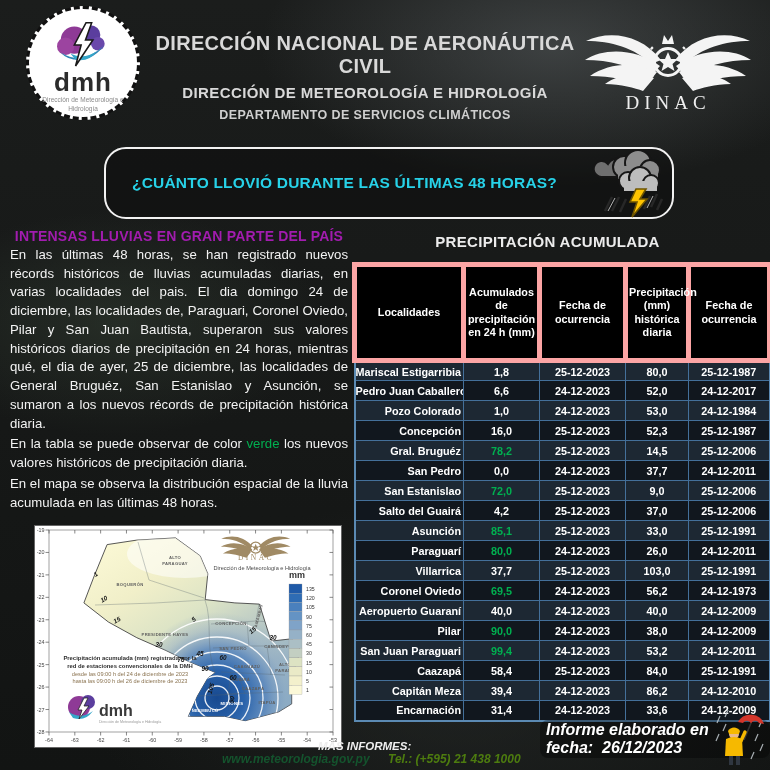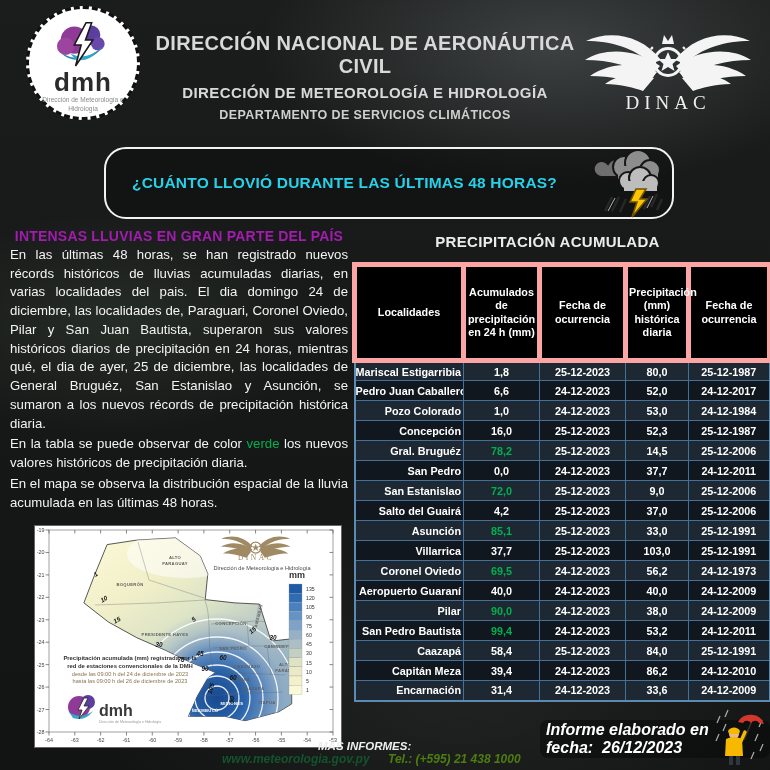--- a/index.html
+++ b/index.html
@@ -445,20 +445,27 @@
         <td>25-12-2006</td>
       </tr>
       <tr>
         <td class="loc">Asunción</td>
         <td class="rec">85,1</td>
         <td>25-12-2023</td>
         <td>33,0</td>
         <td>25-12-1991</td>
       </tr>
       <tr>
+        <td class="loc">Paraguarí</td>
+        <td class="rec">80,0</td>
+        <td>24-12-2023</td>
+        <td>26,0</td>
+        <td>24-12-2011</td>
+      </tr>
+      <tr>
         <td class="loc">Villarrica</td>
         <td>37,7</td>
         <td>25-12-2023</td>
         <td>103,0</td>
         <td>25-12-1991</td>
       </tr>
       <tr>
         <td class="loc">Coronel Oviedo</td>
         <td class="rec">69,5</td>
         <td>24-12-2023</td>
@@ -473,21 +480,21 @@
         <td>24-12-2009</td>
       </tr>
       <tr>
         <td class="loc">Pilar</td>
         <td class="rec">90,0</td>
         <td>24-12-2023</td>
         <td>38,0</td>
         <td>24-12-2009</td>
       </tr>
       <tr>
-        <td class="loc">San Pedro Bautista</td>
+        <td class="loc">San Juan Paraguari</td>
         <td class="rec">99,4</td>
         <td>24-12-2023</td>
         <td>53,2</td>
         <td>24-12-2011</td>
       </tr>
       <tr>
         <td class="loc">Caazapá</td>
         <td>58,4</td>
         <td>25-12-2023</td>
         <td>84,0</td>

